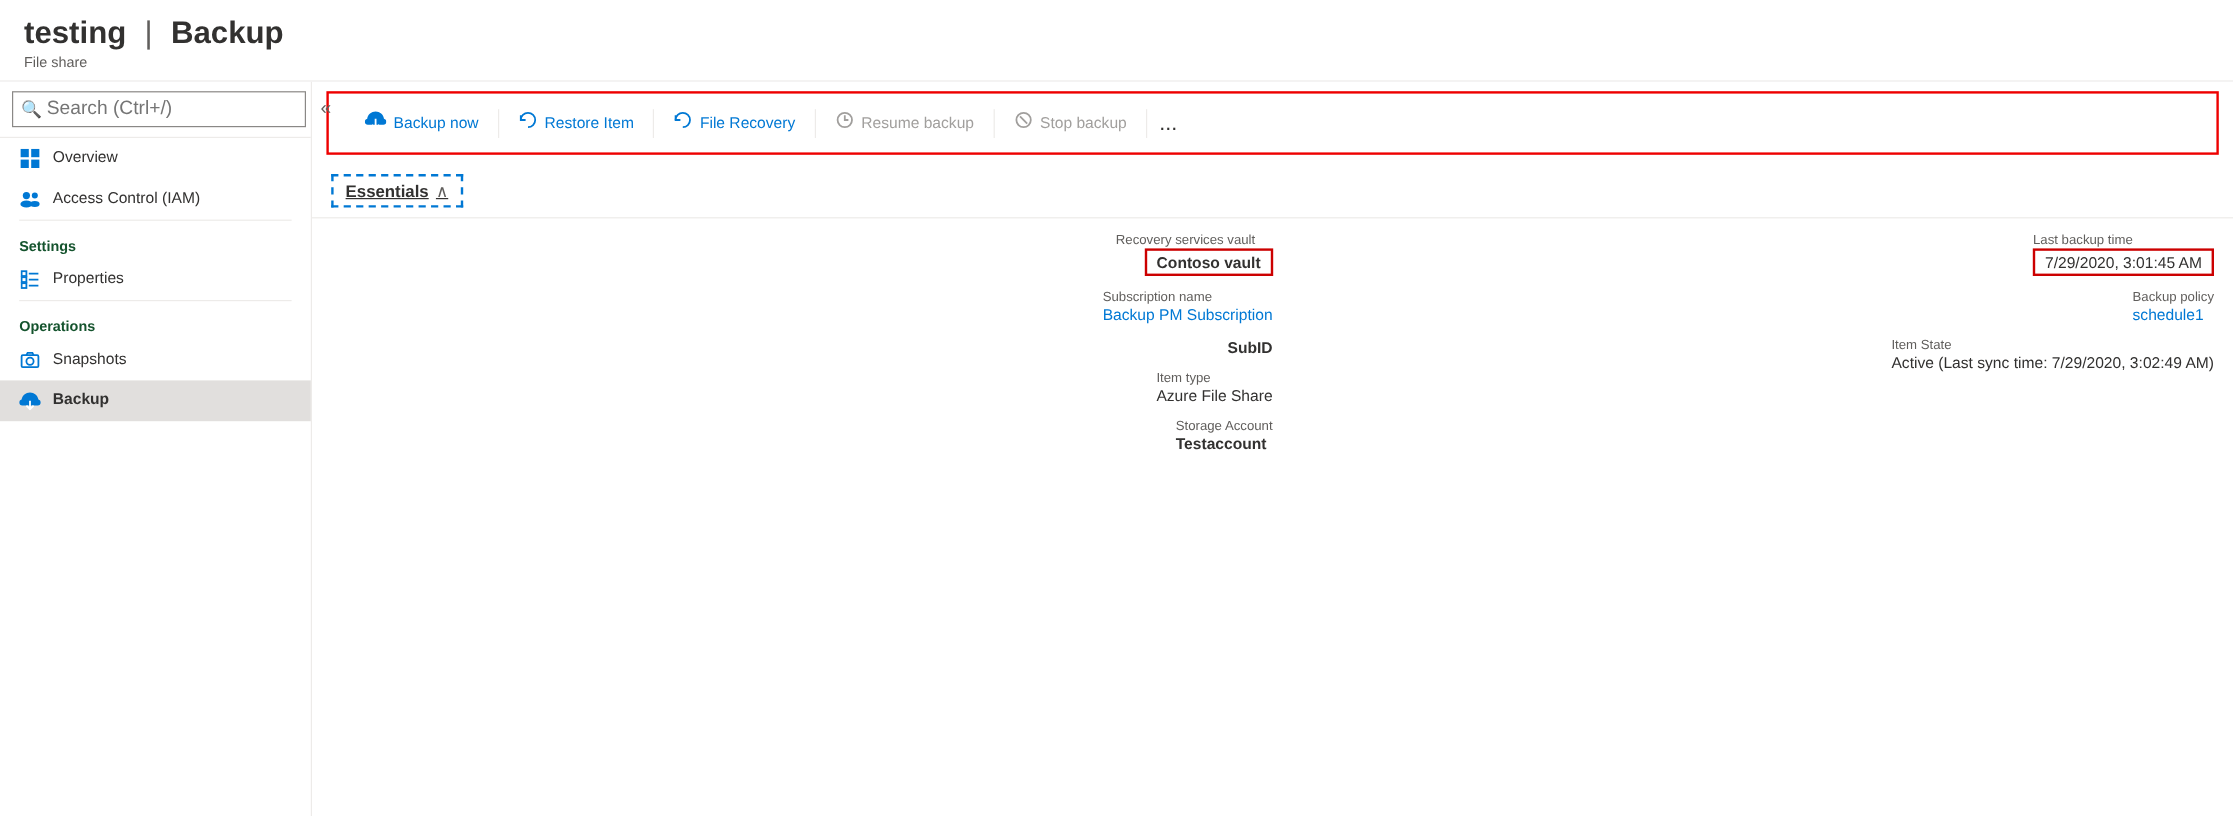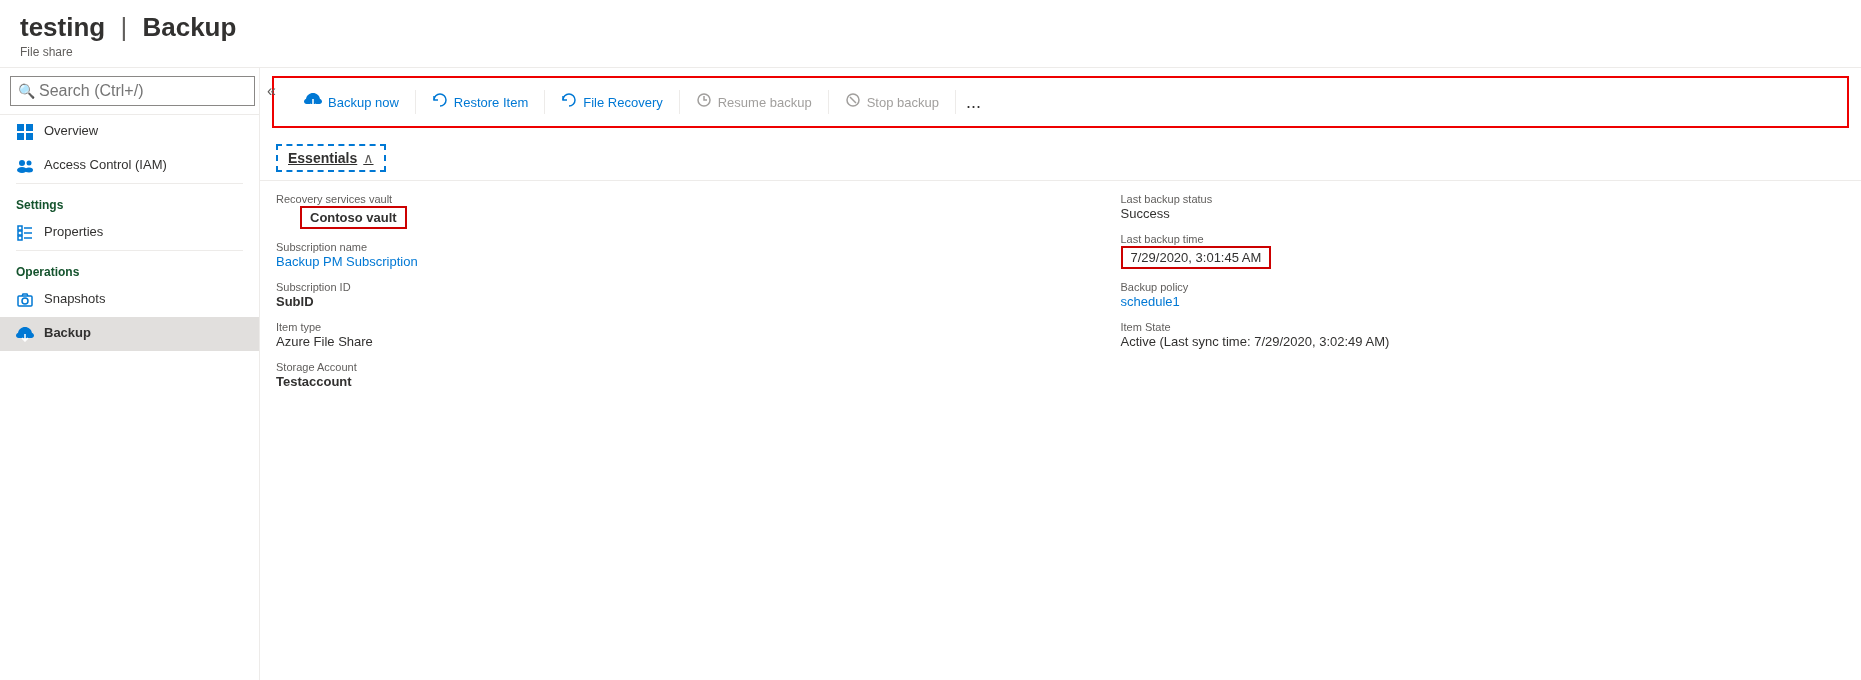--- a/index.html
+++ b/index.html
@@ -205,20 +205,21 @@
     .essentials-grid {
       display: grid;
       grid-template-columns: 1fr 1fr;
       padding: 12px 16px;
       gap: 0;
     }
     .essentials-left, .essentials-right {
       display: flex;
       flex-direction: column;
       gap: 12px;
+      align-items: flex-end;
     }
     .essentials-right {
       padding-left: 60px;
     }
     .field-group {
       display: flex;
       flex-direction: column;
       gap: 1px;
     }
     .field-label {
@@ -409,42 +410,37 @@
           <span class="field-label">Recovery services vault</span>
           <span class="field-value bold" style="border: 2px solid #cc0000; padding: 2px 8px; display: inline-block; width: fit-content; margin-left: 24px;">Contoso vault</span>
         </div>
 
         <div class="field-group">
           <span class="field-label">Subscription name</span>
           <a class="field-value link">Backup PM Subscription</a>
         </div>
 
         <div class="field-group">
-          <span class="field-label">Subscription ID</span>
           <span class="field-value bold">SubID</span>
         </div>
 
         <div class="field-group">
           <span class="field-label">Item type</span>
           <span class="field-value">Azure File Share</span>
         </div>
 
         <div class="field-group">
           <span class="field-label">Storage Account</span>
           <span class="field-value bold">Testaccount</span>
         </div>
 
       </div>
 
       <div class="essentials-right">
 
-        <div class="field-group">
-          <span class="field-label">Last backup status</span>
-          <span class="field-value">Success</span>
-        </div>
 
         <div class="field-group">
           <span class="field-label">Last backup time</span>
           <span class="field-value" style="border: 2px solid #cc0000; padding: 2px 8px; display: inline-block; width: fit-content;">7/29/2020, 3:01:45 AM</span>
         </div>
 
         <div class="field-group">
           <span class="field-label">Backup policy</span>
           <a class="field-value link">schedule1</a>
         </div>

